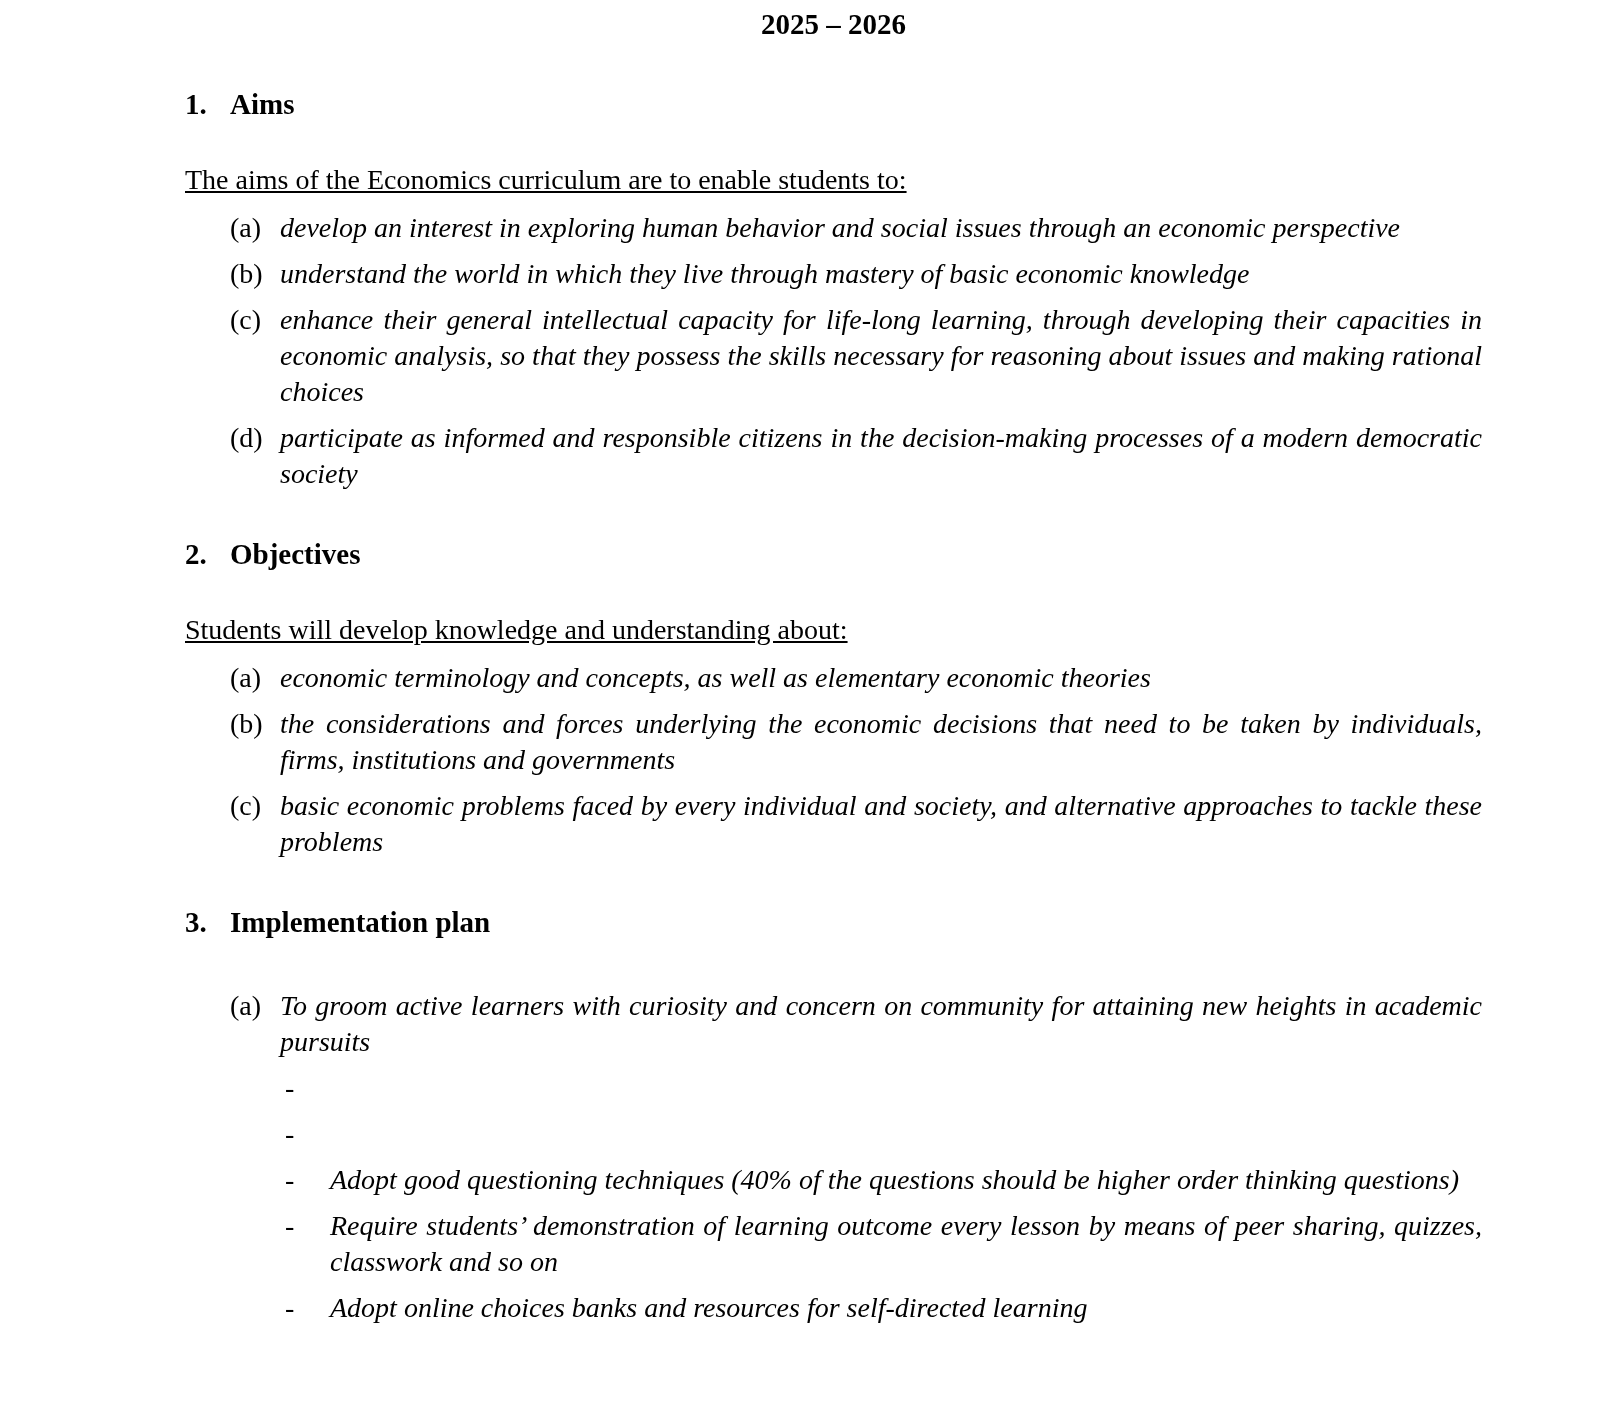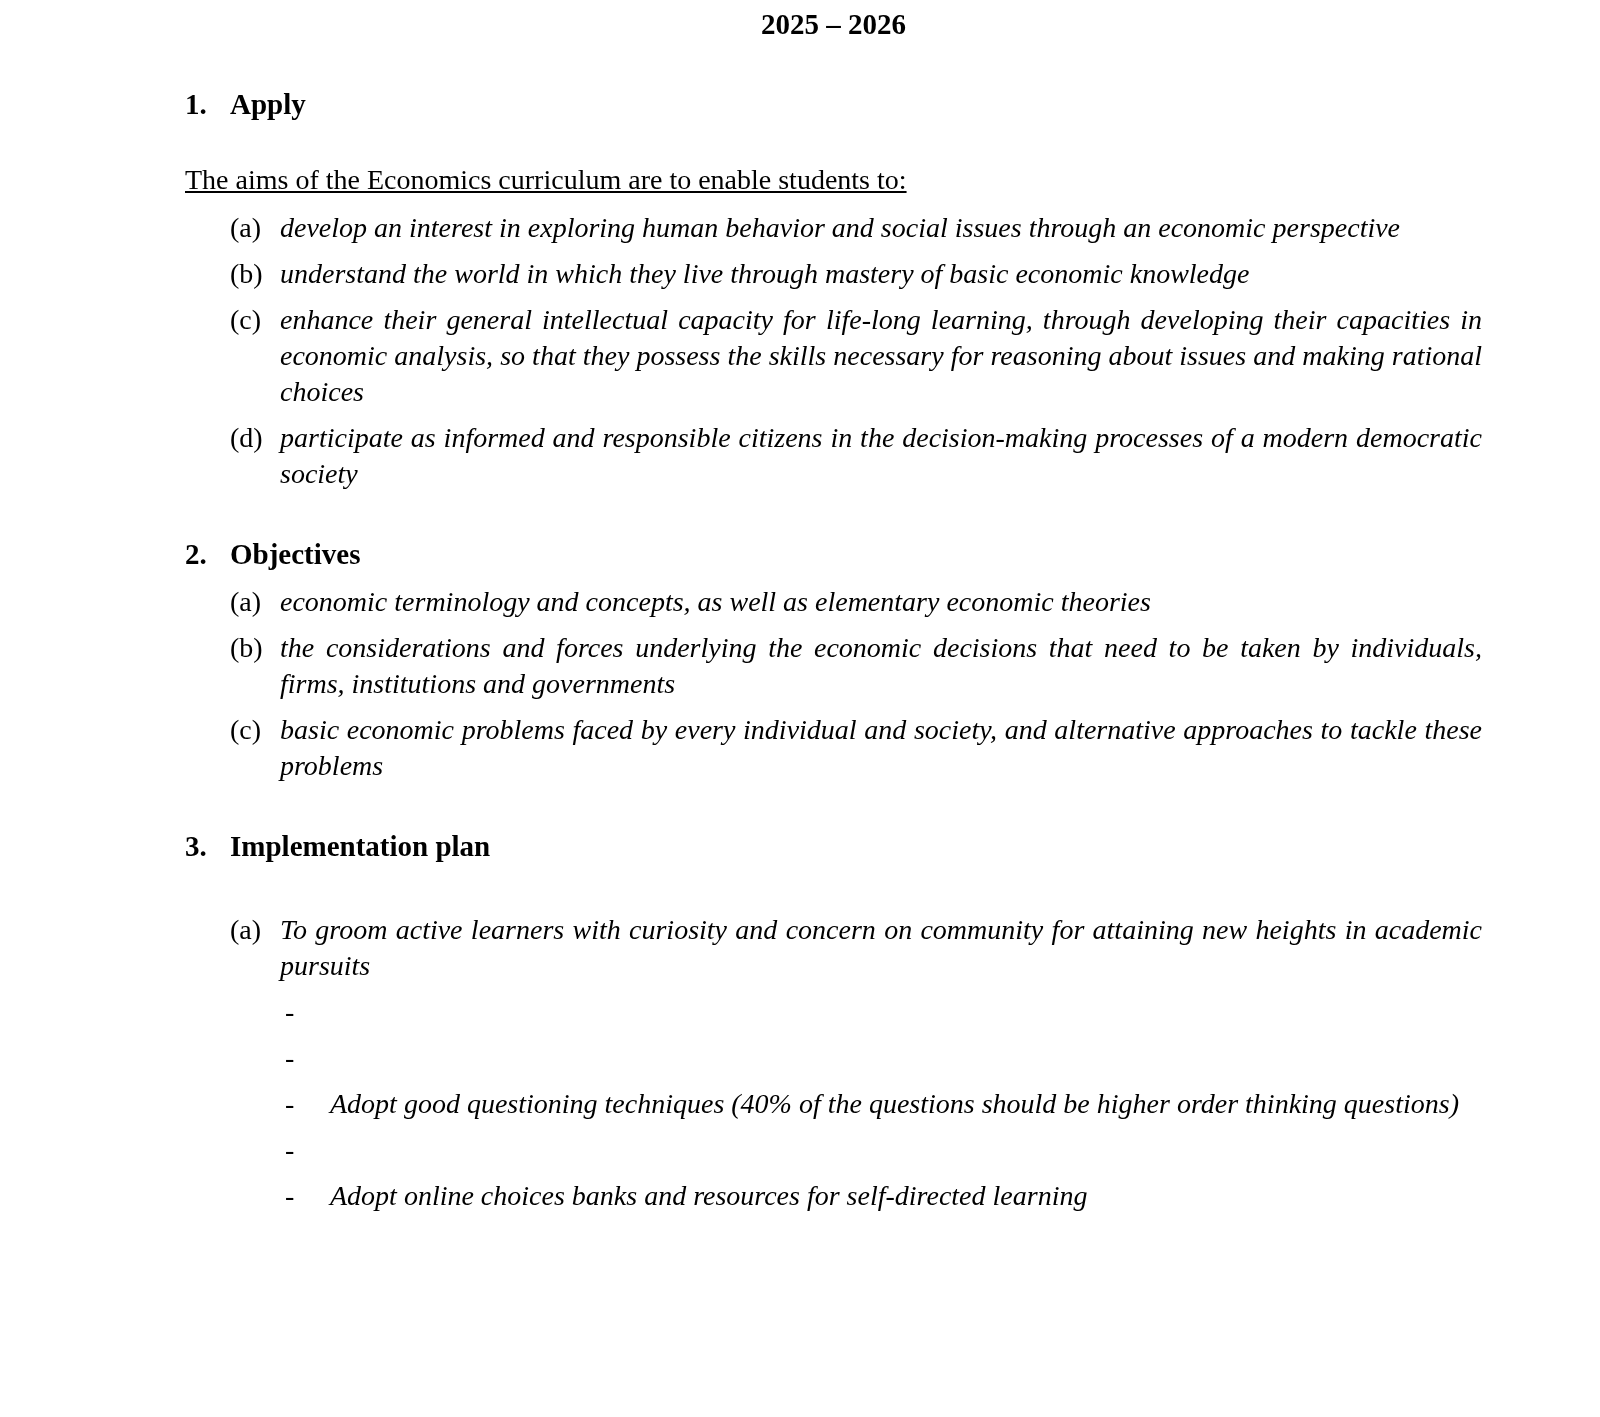--- a/index.html
+++ b/index.html
@@ -75,21 +75,21 @@
 </head>
 <body>
 
 <div class="page">
 
   <h1 class="doc-title">2025 – 2026</h1>
 
   <section>
     <div class="sec-heading">
       <span class="sec-num">1.</span>
-      <span class="sec-label">Apply</span>
+      <span class="sec-label">Aims</span>
     </div>
     <p class="intro">The aims of the Economics curriculum are to enable students to:</p>
 
     <div class="item first-after-intro">
       <span class="marker">(a)</span>
       <div class="item-text">develop an interest in exploring human behavior and social issues through an economic perspective</div>
     </div>
     <div class="item">
       <span class="marker">(b)</span>
       <div class="item-text">understand the world in which they live through mastery of basic economic knowledge</div>
@@ -102,20 +102,21 @@
       <span class="marker">(d)</span>
       <div class="item-text">participate as informed and responsible citizens in the decision-making processes of a modern democratic society</div>
     </div>
   </section>
 
   <section>
     <div class="sec-heading">
       <span class="sec-num">2.</span>
       <span class="sec-label">Objectives</span>
     </div>
+    <p class="intro">Students will develop knowledge and understanding about:</p>
 
     <div class="item first-after-intro">
       <span class="marker">(a)</span>
       <div class="item-text">economic terminology and concepts, as well as elementary economic theories</div>
     </div>
     <div class="item">
       <span class="marker">(b)</span>
       <div class="item-text">the considerations and forces underlying the economic decisions that need to be taken by individuals, firms, institutions and governments</div>
     </div>
     <div class="item">
@@ -140,20 +141,21 @@
     </div>
     <div class="subitem">
       <span class="dash">-</span>
     </div>
     <div class="subitem">
       <span class="dash">-</span>
       <div class="item-text">Adopt good questioning techniques (40% of the questions should be higher order thinking questions)</div>
     </div>
     <div class="subitem">
       <span class="dash">-</span>
+      <div class="item-text">Require students’ demonstration of learning outcome every lesson by means of peer sharing, quizzes, classwork and so on</div>
     </div>
     <div class="subitem">
       <span class="dash">-</span>
       <div class="item-text">Adopt online choices banks and resources for self-directed learning</div>
     </div>
   </section>
 
 </div>
 
 </body></html>

